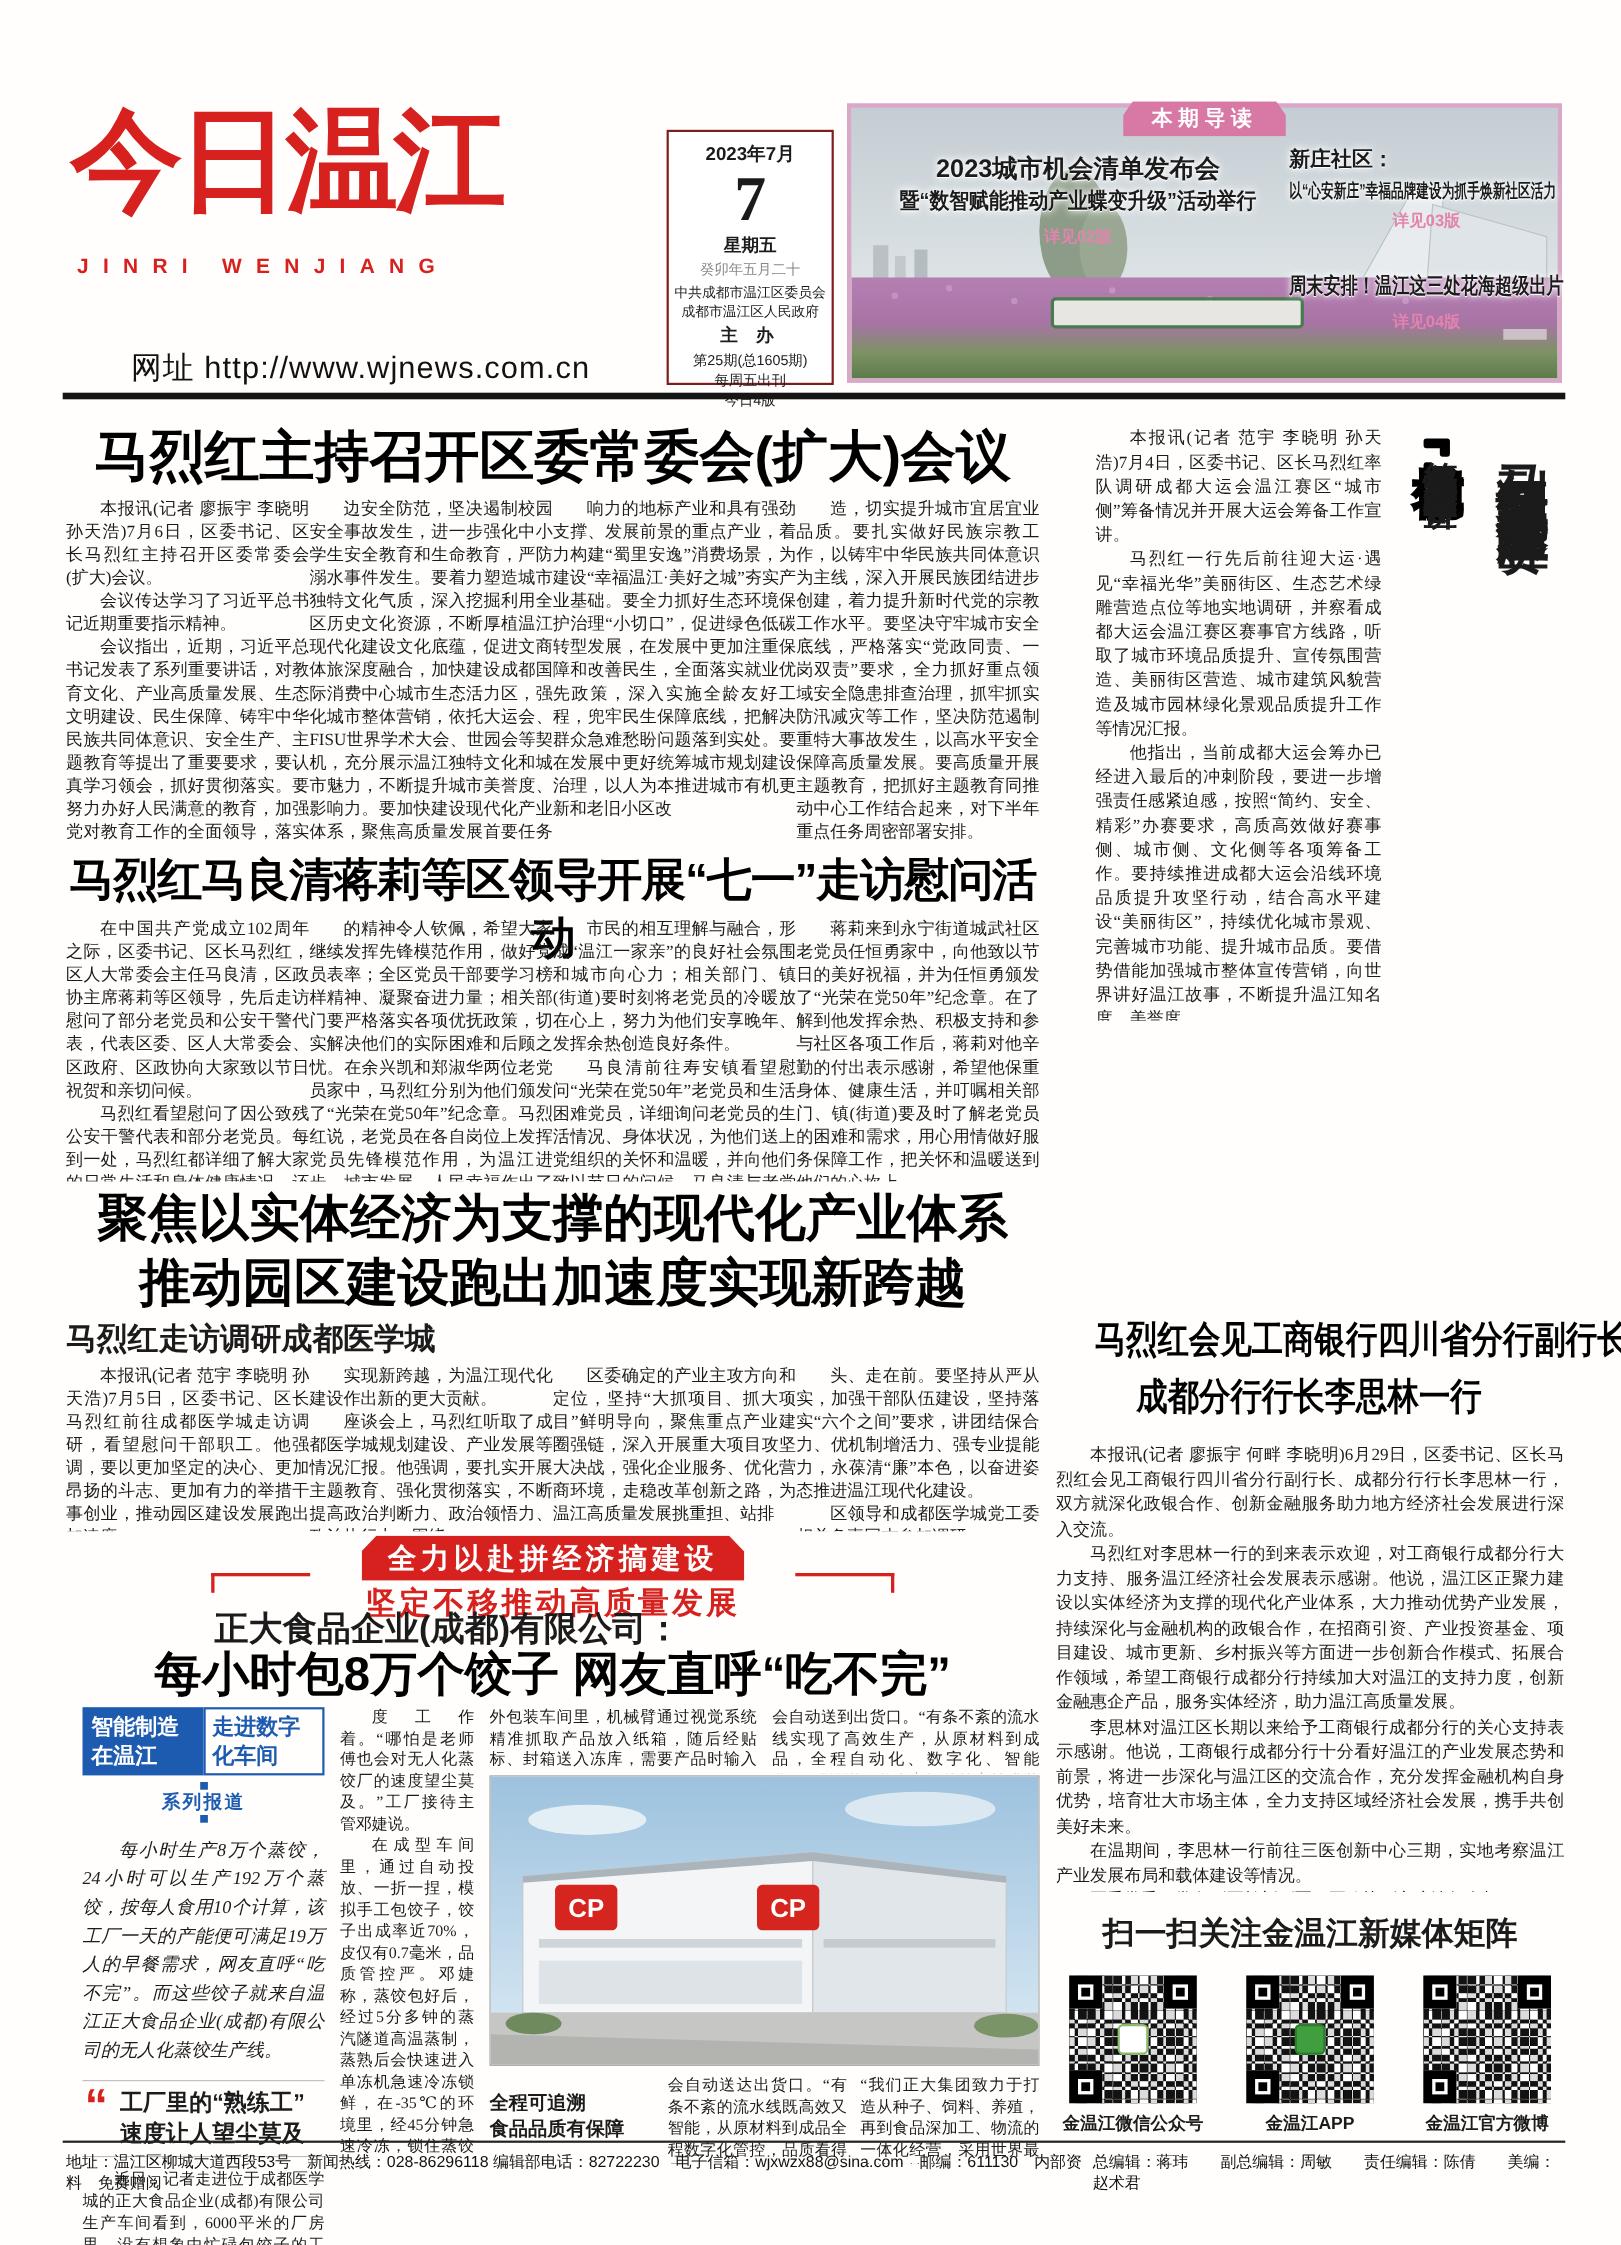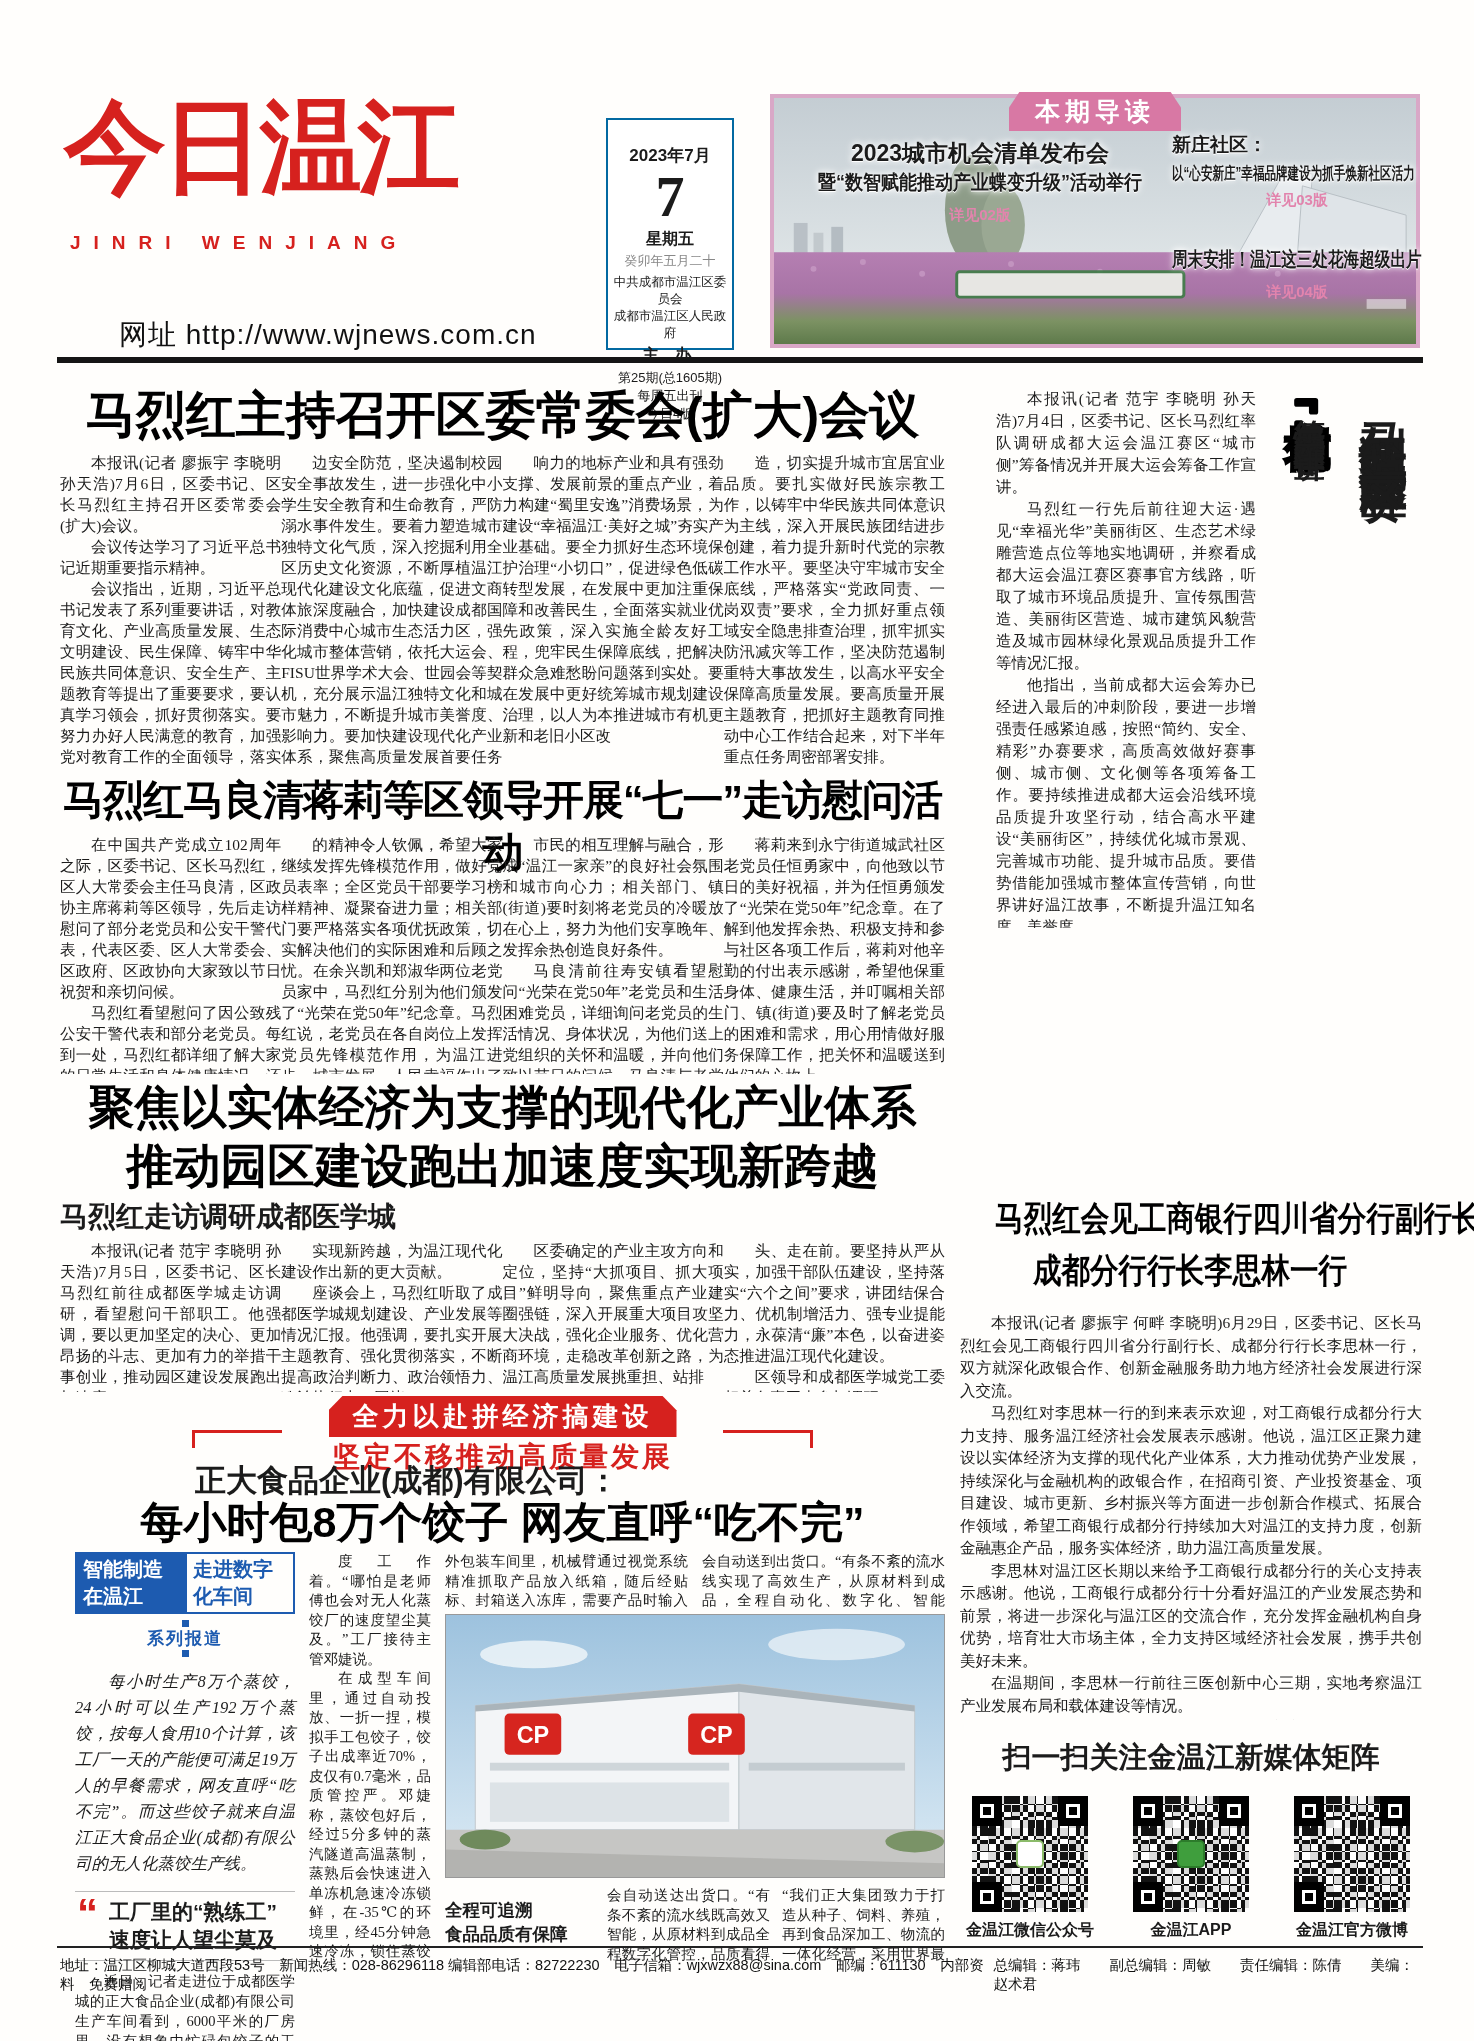--- a/index.html
+++ b/index.html
@@ -10,35 +10,35 @@
   .sans { font-family:"Liberation Sans","DejaVu Sans",sans-serif; }
 
   
   .mast-title { left:64px; top:92px; width:402px; font-size:102px; line-height:1.1; font-weight:900;
                 color:#d6211e; letter-spacing:-4px; font-family:"Liberation Serif",serif; }
   .mast-rom { left:70px; top:232px; width:392px; font-size:19px; font-weight:bold; color:#d6211e;
               letter-spacing:13px; white-space:nowrap; }
   .mast-web { left:98px; top:316px; font-size:28px; color:#111; letter-spacing:1px;margin-left:21px; }
 
   
-  .datebox { left:606px; top:118px; width:128px; height:232px; border:2px solid #0369a1;
-             text-align:center; padding-top:24px; background:#fff; }
+  .datebox { left:606px; top:118px; width:152px; height:232px; border:2px solid #7f1d1d;
+             text-align:center; padding-top:8px; background:#fff; }
   .db-ym { font-size:17px; font-weight:bold; }
   .db-day { font-size:58px; font-weight:bold; line-height:60px; font-family:"Liberation Serif",serif; }
   .db-wd { font-size:16px; font-weight:bold; margin-top:2px; }
   .db-lunar { font-size:13px; color:#888; margin-top:2px; }
   .db-org { font-size:12.5px; margin-top:4px; line-height:17px; }
   .db-host { font-size:16px; font-weight:bold; letter-spacing:6px; margin-top:3px; }
   .db-small { font-size:13px; line-height:18px; margin-top:3px; }
 
   
   .digest { left:770px; top:94px; width:650px; height:254px; border:4px solid #d9a8c7; background:#cfd6da; }
   .digest svg { position:absolute; left:0; top:0; width:100%; height:100%; }
   .digest-tab { position:absolute; left:50%; top:-6px; transform:translateX(-50%); background:#d878a4;
-                color:#fff; font-size:25px; font-weight:900; letter-spacing:5px; padding:3px 26px;
+                color:#fff; font-size:19px; font-weight:900; letter-spacing:5px; padding:3px 26px;
                 clip-path:polygon(6% 0,94% 0,100% 40%,100% 100%,0 100%,0 40%); z-index:3; }
   .dg-item { position:absolute; z-index:2; text-shadow:0 0 6px #fff,0 0 10px #fff,0 1px 0 #fff; }
   .dg1 { left:22px; top:40px; width:368px; text-align:center; }
   .dg1-l1 { font-size:23px; font-weight:900; }
   .dg1-l2 { font-size:20px; font-weight:900; white-space:nowrap; transform:scaleX(.9); transform-origin:center; }
   .dg-ref { font-size:15px; font-weight:bold; color:#e284ad; margin-top:10px; text-shadow:none; }
   .dg2 { left:398px; top:34px; width:250px; }
   .dg2-k { font-size:19px; font-weight:900; }
   .dg2-l { font-size:17px; font-weight:900; white-space:nowrap; transform:scaleX(.68); transform-origin:left; margin-top:4px; }
   .dg2 .dg-ref { text-align:center; margin-top:6px; }

